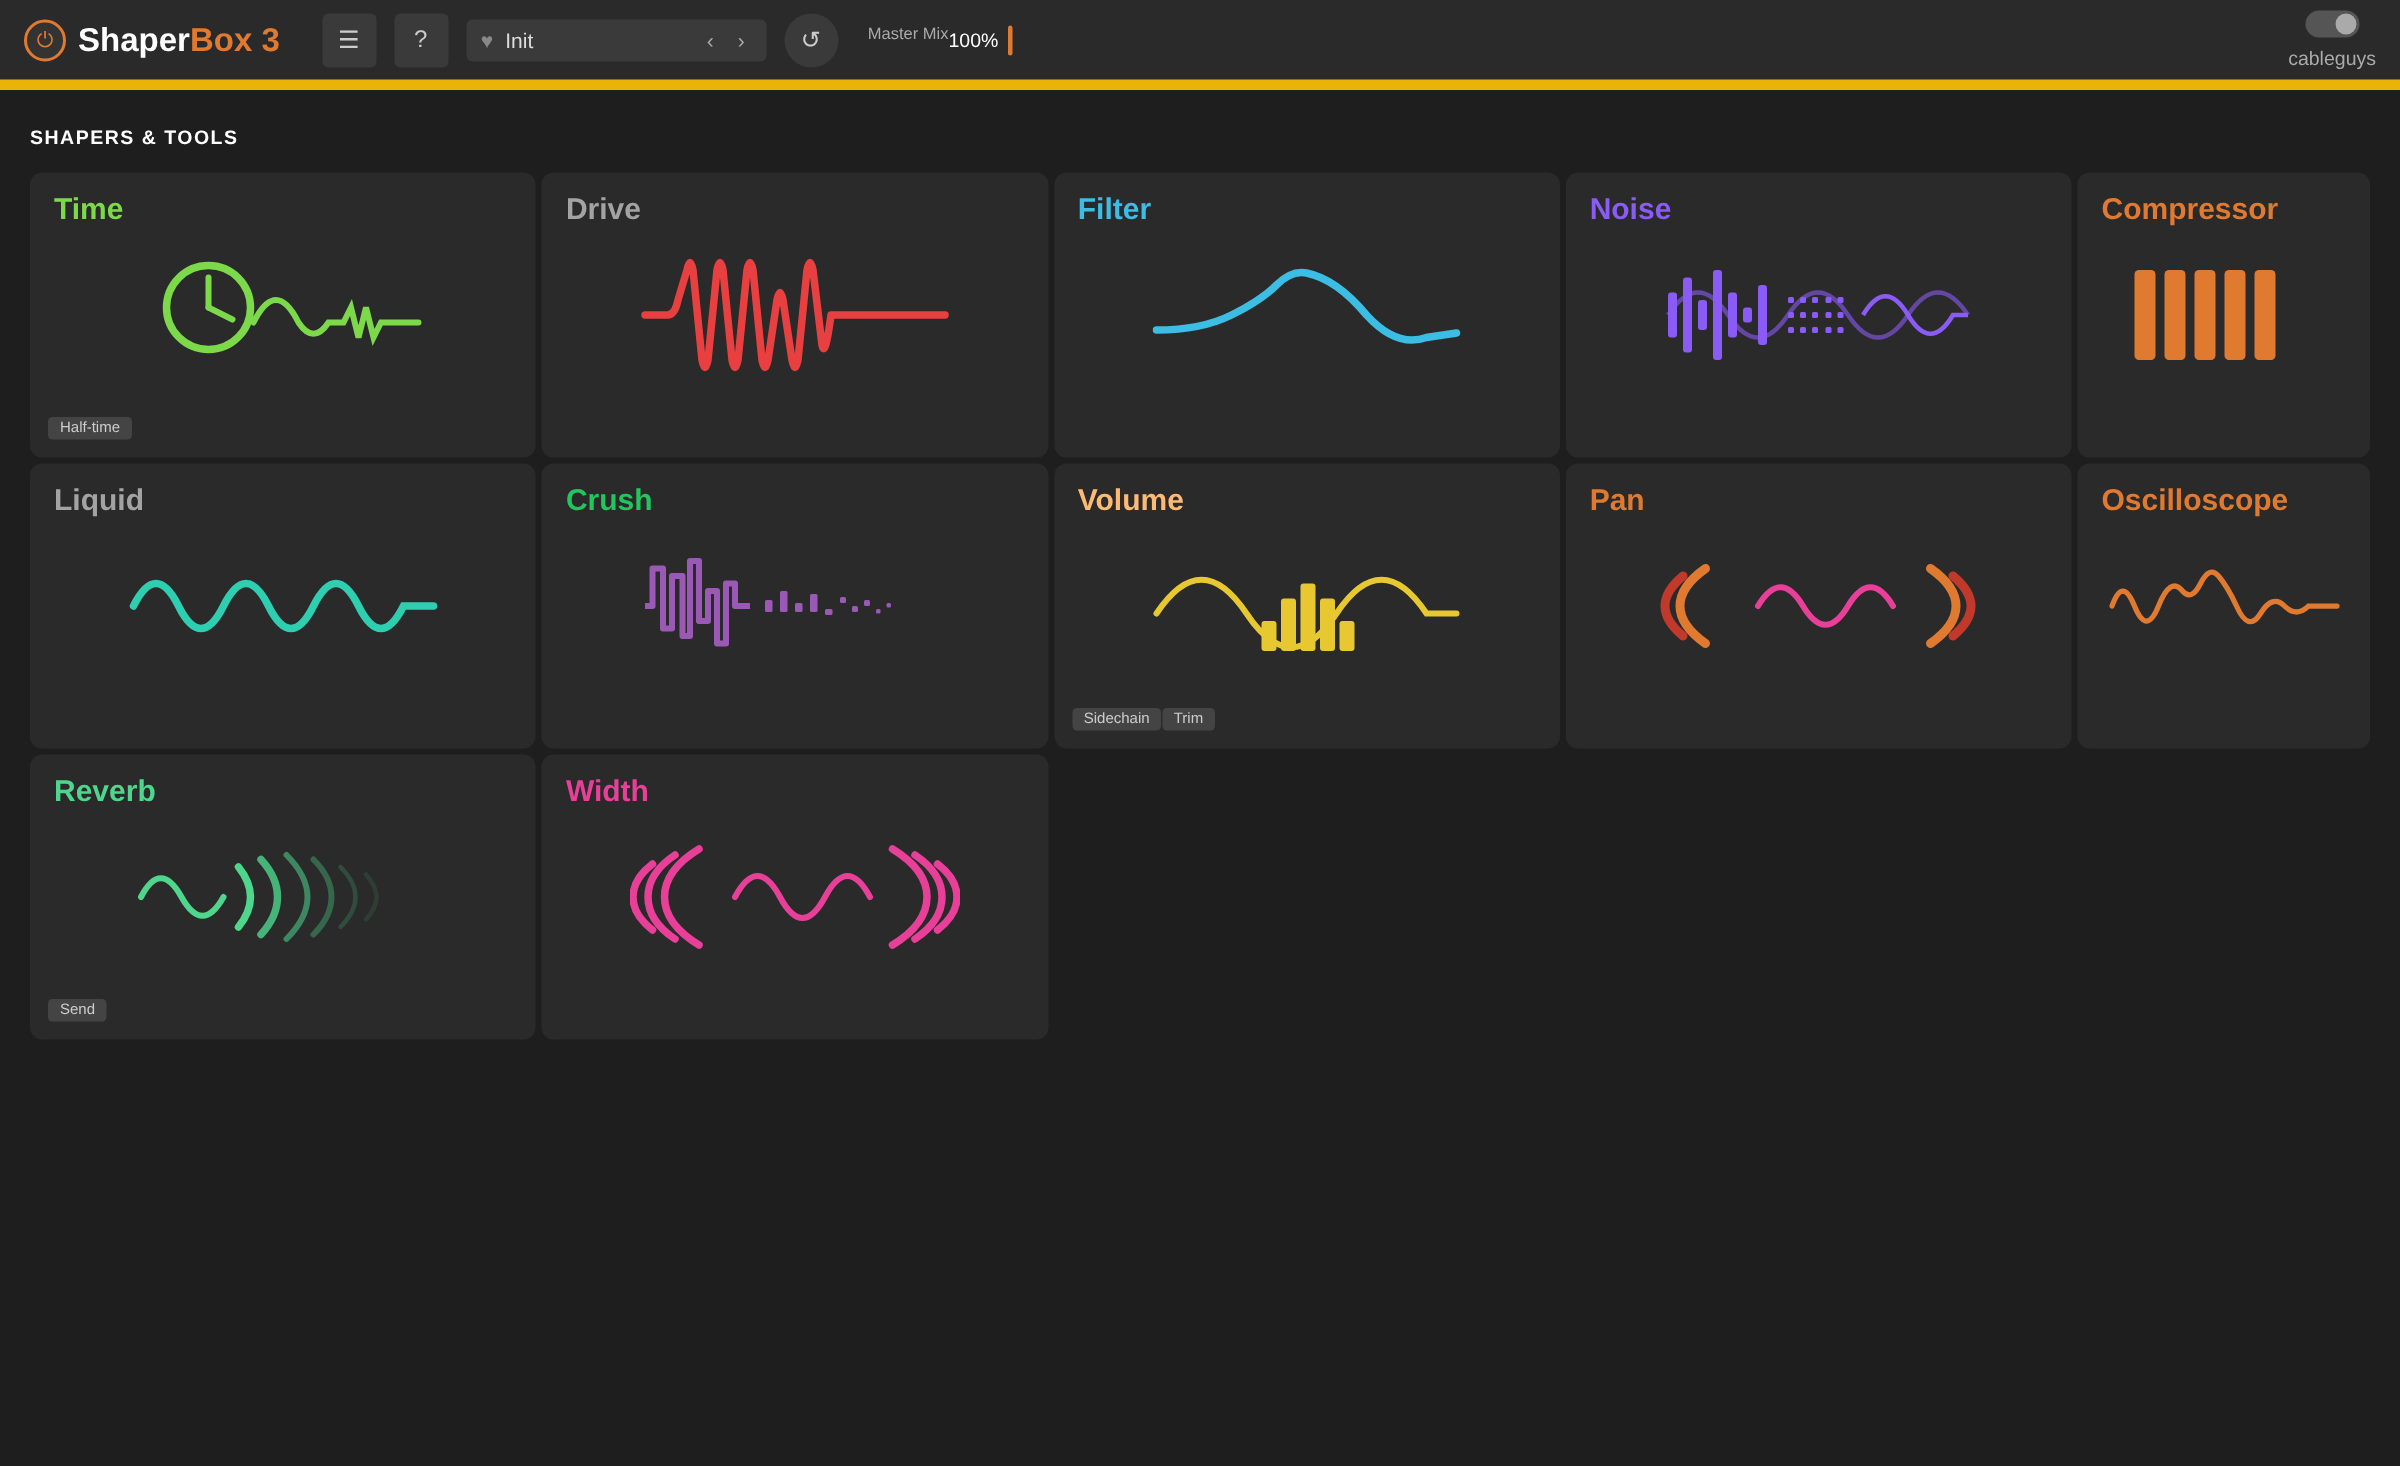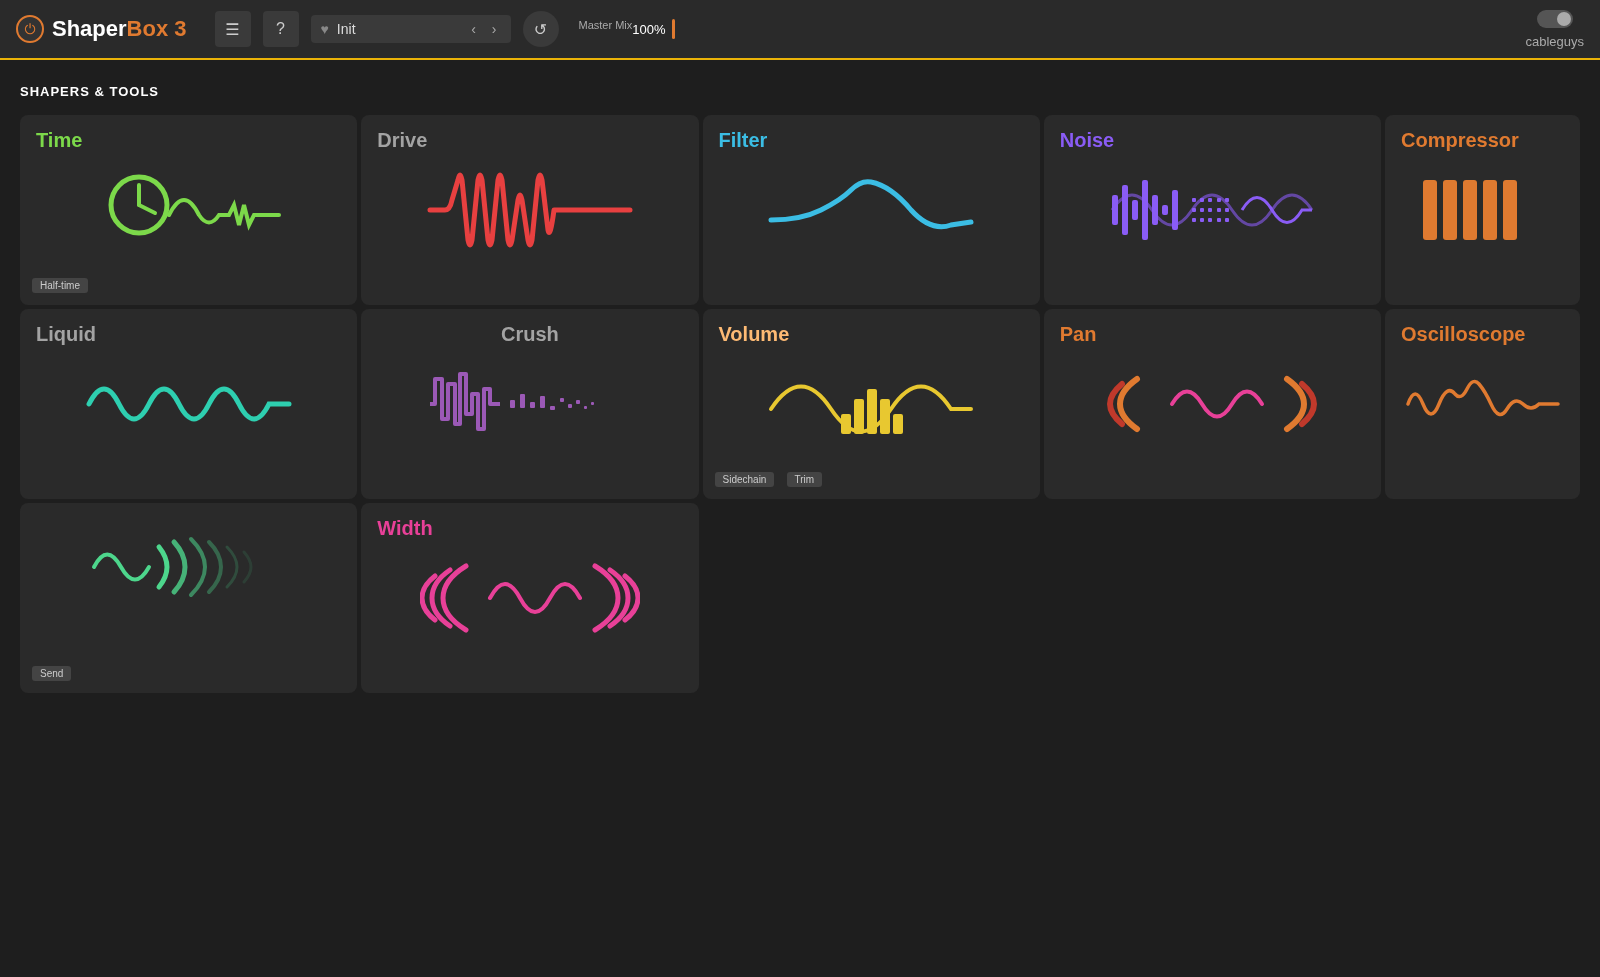--- a/index.html
+++ b/index.html
@@ -13,21 +13,21 @@
     }
 
     
     .header {
       background: #2a2a2a;
       height: 60px;
       display: flex;
       align-items: center;
       padding: 0 16px;
       gap: 12px;
-      border-bottom: 2px solid #eab308;
+      border-bottom: 7px solid #eab308;
     }
     .logo-area {
       display: flex;
       align-items: center;
       gap: 8px;
       margin-right: 16px;
     }
     .power-btn {
       width: 28px;
       height: 28px;
@@ -203,35 +203,35 @@
       left: 12px;
       background: #444;
       color: #ccc;
       font-size: 10px;
       padding: 2px 8px;
       border-radius: 3px;
     }
     .sub-badge2 {
       position: absolute;
       bottom: 12px;
-      left: 84px;
+      left: 72px;
       background: #444;
       color: #ccc;
       font-size: 10px;
       padding: 2px 8px;
       border-radius: 3px;
     }
 
     
     .color-green { color: #7cd94a; }
     .color-red { color: #a3a3a3; }
     .color-purple { color: #8a5cf5; }
     .color-blue-light { color: #3bbde4; }
     .color-cyan { color: #a3a3a3; }
-    .color-violet { color: #a3a3a3; text-align: center; }
+    .color-violet { color: #22c55e; }
     .color-yellow { color: #fdba74; }
     .color-orange { color: #e07a30; }
     .color-pink { color: #e84098; }
     .color-orange2 { color: #e07a30; }
 
     
     svg { display: block; }
   </style>
 </head>
 <body>
@@ -406,20 +406,21 @@
 
             <path d="M70 40 Q85 15 100 40 Q115 65 130 40 Q145 15 160 40" fill="none" stroke="#e84098" stroke-width="4" stroke-linecap="round"></path>
 
             <path d="M185 15 Q202 27 202 40 Q202 53 185 65" fill="none" stroke="#e07a30" stroke-width="6" stroke-linecap="round"></path>
             <path d="M200 20 Q212 30 212 40 Q212 50 200 60" fill="none" stroke="#c0392b" stroke-width="6" stroke-linecap="round"></path>
           </svg>
         </div>
       </div>
 
       <div class="tool-card">
+        <div class="tool-title" style="color:#4dd68c">Reverb</div>
         <div class="tool-visual">
           <svg width="220" height="80" viewBox="0 0 220 80">
 
             <path d="M15 40 Q28 15 42 40 Q56 65 70 40" fill="none" stroke="#4dd68c" stroke-width="4" stroke-linecap="round"></path>
 
             <path d="M80 20 Q88 30 88 40 Q88 50 80 60" fill="none" stroke="#4dd68c" stroke-width="5" stroke-linecap="round"></path>
             <path d="M95 15 Q106 27 106 40 Q106 53 95 65" fill="none" stroke="#4dd68c" stroke-width="5" stroke-linecap="round" opacity="0.8"></path>
             <path d="M112 12 Q126 26 126 40 Q126 54 112 68" fill="none" stroke="#4dd68c" stroke-width="4" stroke-linecap="round" opacity="0.55"></path>
             <path d="M130 15 Q142 27 142 40 Q142 53 130 65" fill="none" stroke="#4dd68c" stroke-width="4" stroke-linecap="round" opacity="0.35"></path>
             <path d="M148 20 Q158 30 158 40 Q158 50 148 60" fill="none" stroke="#4dd68c" stroke-width="3" stroke-linecap="round" opacity="0.2"></path>

